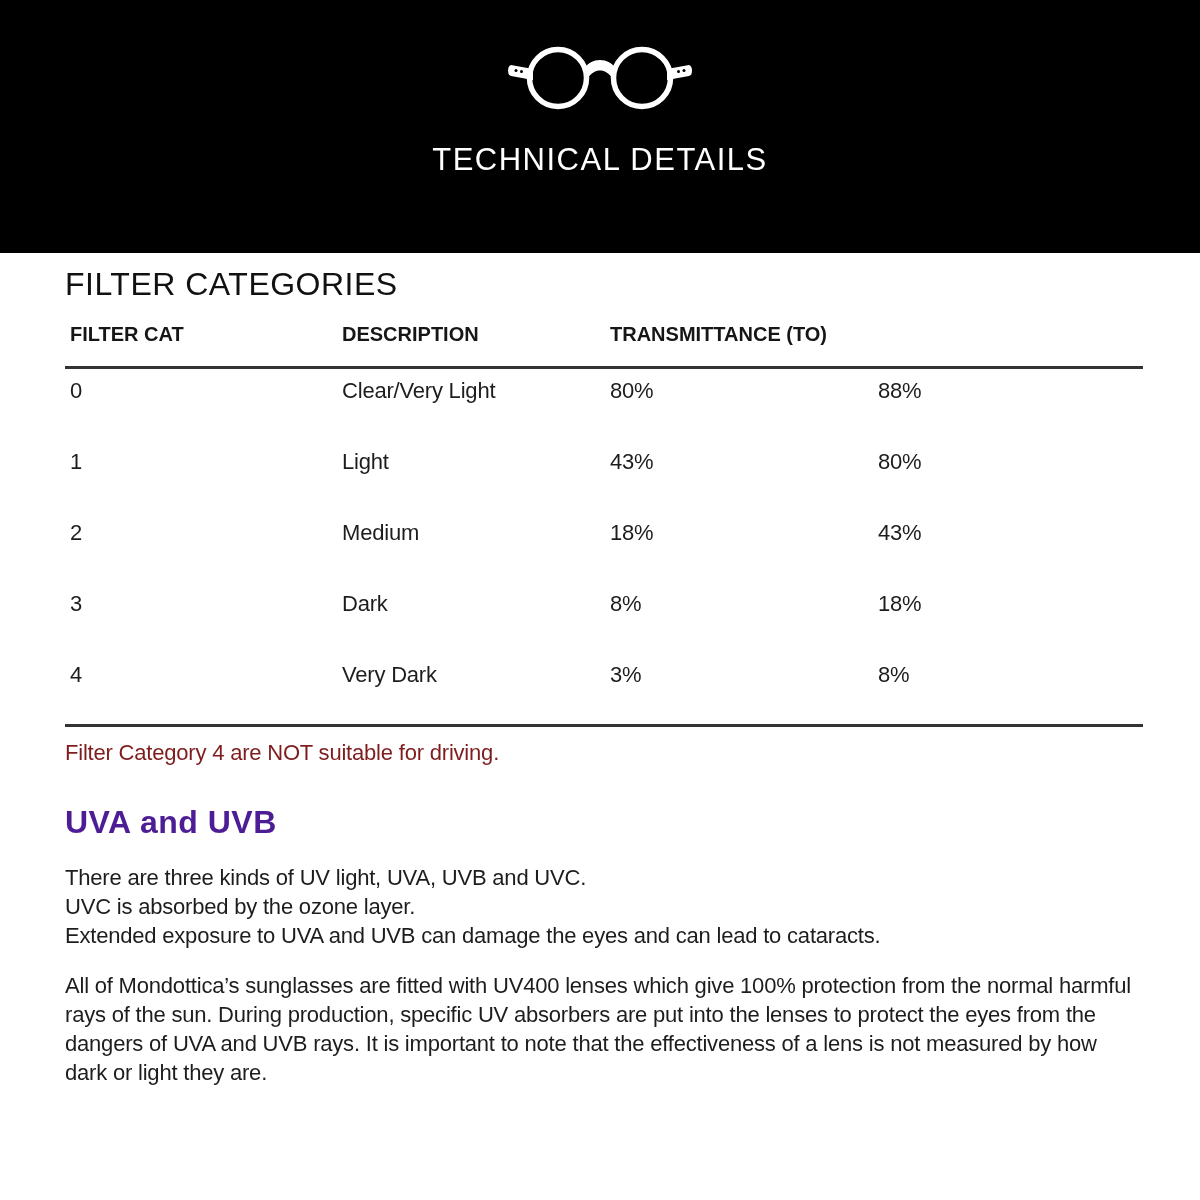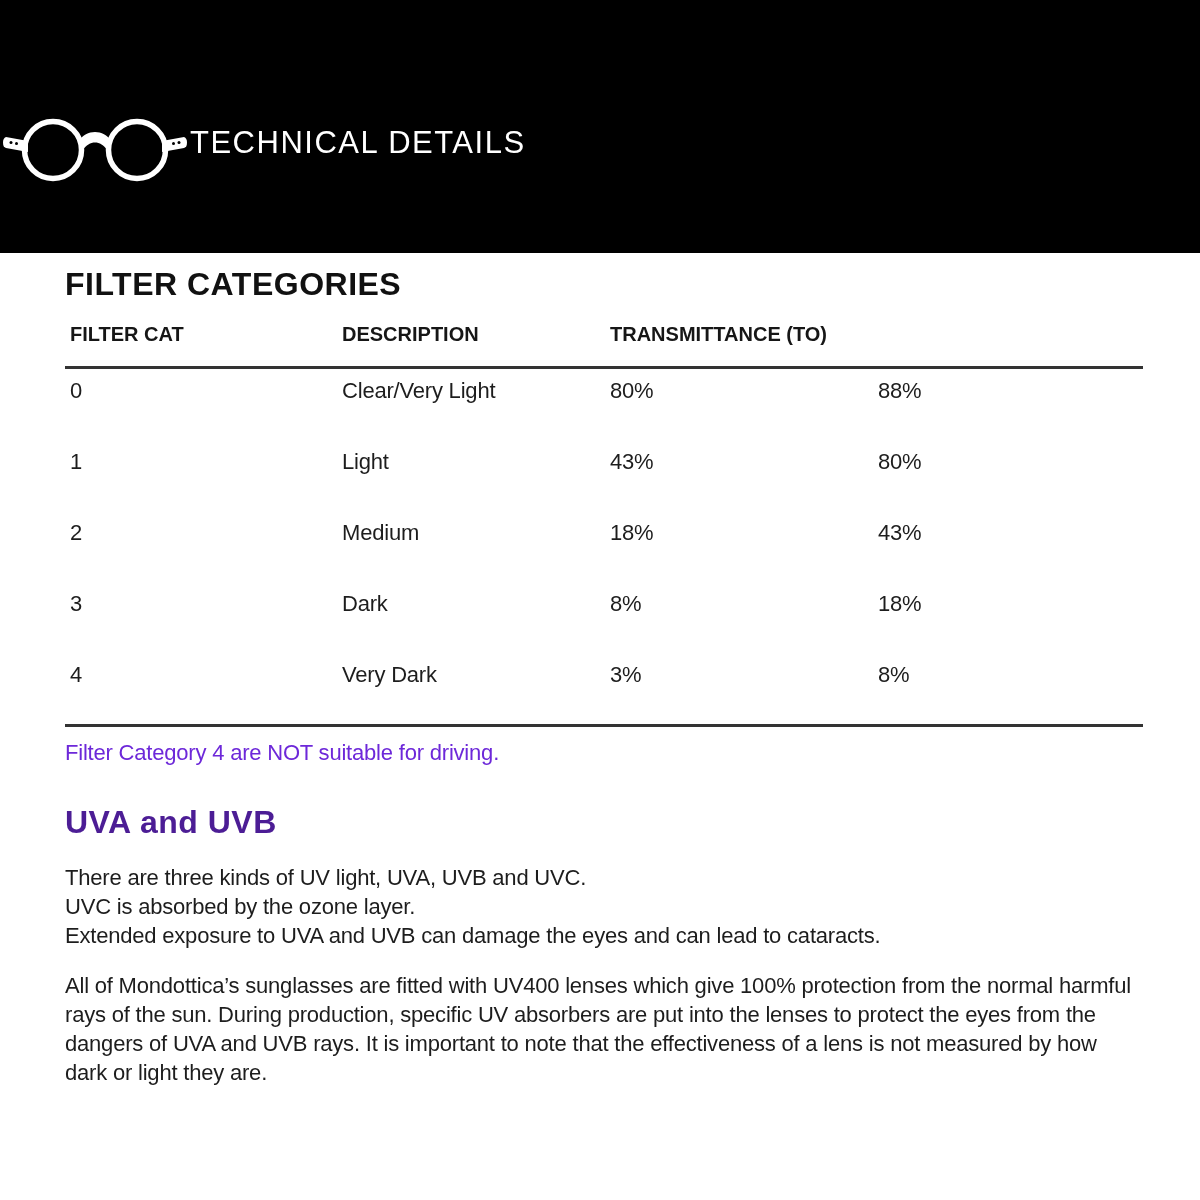--- a/index.html
+++ b/index.html
@@ -10,38 +10,39 @@
     overflow: hidden;
   }
   .page { width: 1200px; height: 1200px; background: #ffffff; }
 
   
   .band {
     width: 1200px;
     height: 253px;
     background: #000000;
     display: flex;
+    flex-direction: column;
     align-items: center;
   }
   .glasses-wrap { margin-top: 42px; height: 68px; }
   .band-title {
     margin-top: 32px;
     color: #ffffff;
     font-size: 31px;
     font-weight: 400;
     letter-spacing: 1.5px;
     white-space: nowrap;
   }
 
   
   .main { padding: 0 58px 0 65px; }
   .h1 {
     margin-top: 13px;
     font-size: 32px;
-    font-weight: 700;
+    font-weight: 400;
     letter-spacing: 0.5px;
     color: #111111;
   }
   .h2 {
     margin-top: 38px;
     font-size: 32px;
     font-weight: 700;
     letter-spacing: 0.5px;
     color: #4c1d95;
   }
@@ -74,21 +75,21 @@
     padding: 9px 0 0 5px;
     font-size: 22px;
     letter-spacing: -0.2px;
     color: #1d1d1d;
   }
 
   .note {
     margin-top: 13px;
     font-size: 22px;
     letter-spacing: -0.2px;
-    color: #6d28d9;
+    color: #7f1d1d;
   }
 
   .para {
     margin-top: 21px;
     font-size: 22px;
     letter-spacing: -0.2px;
     line-height: 29px;
     color: #1d1d1d;
     max-width: 1078px;
   }

